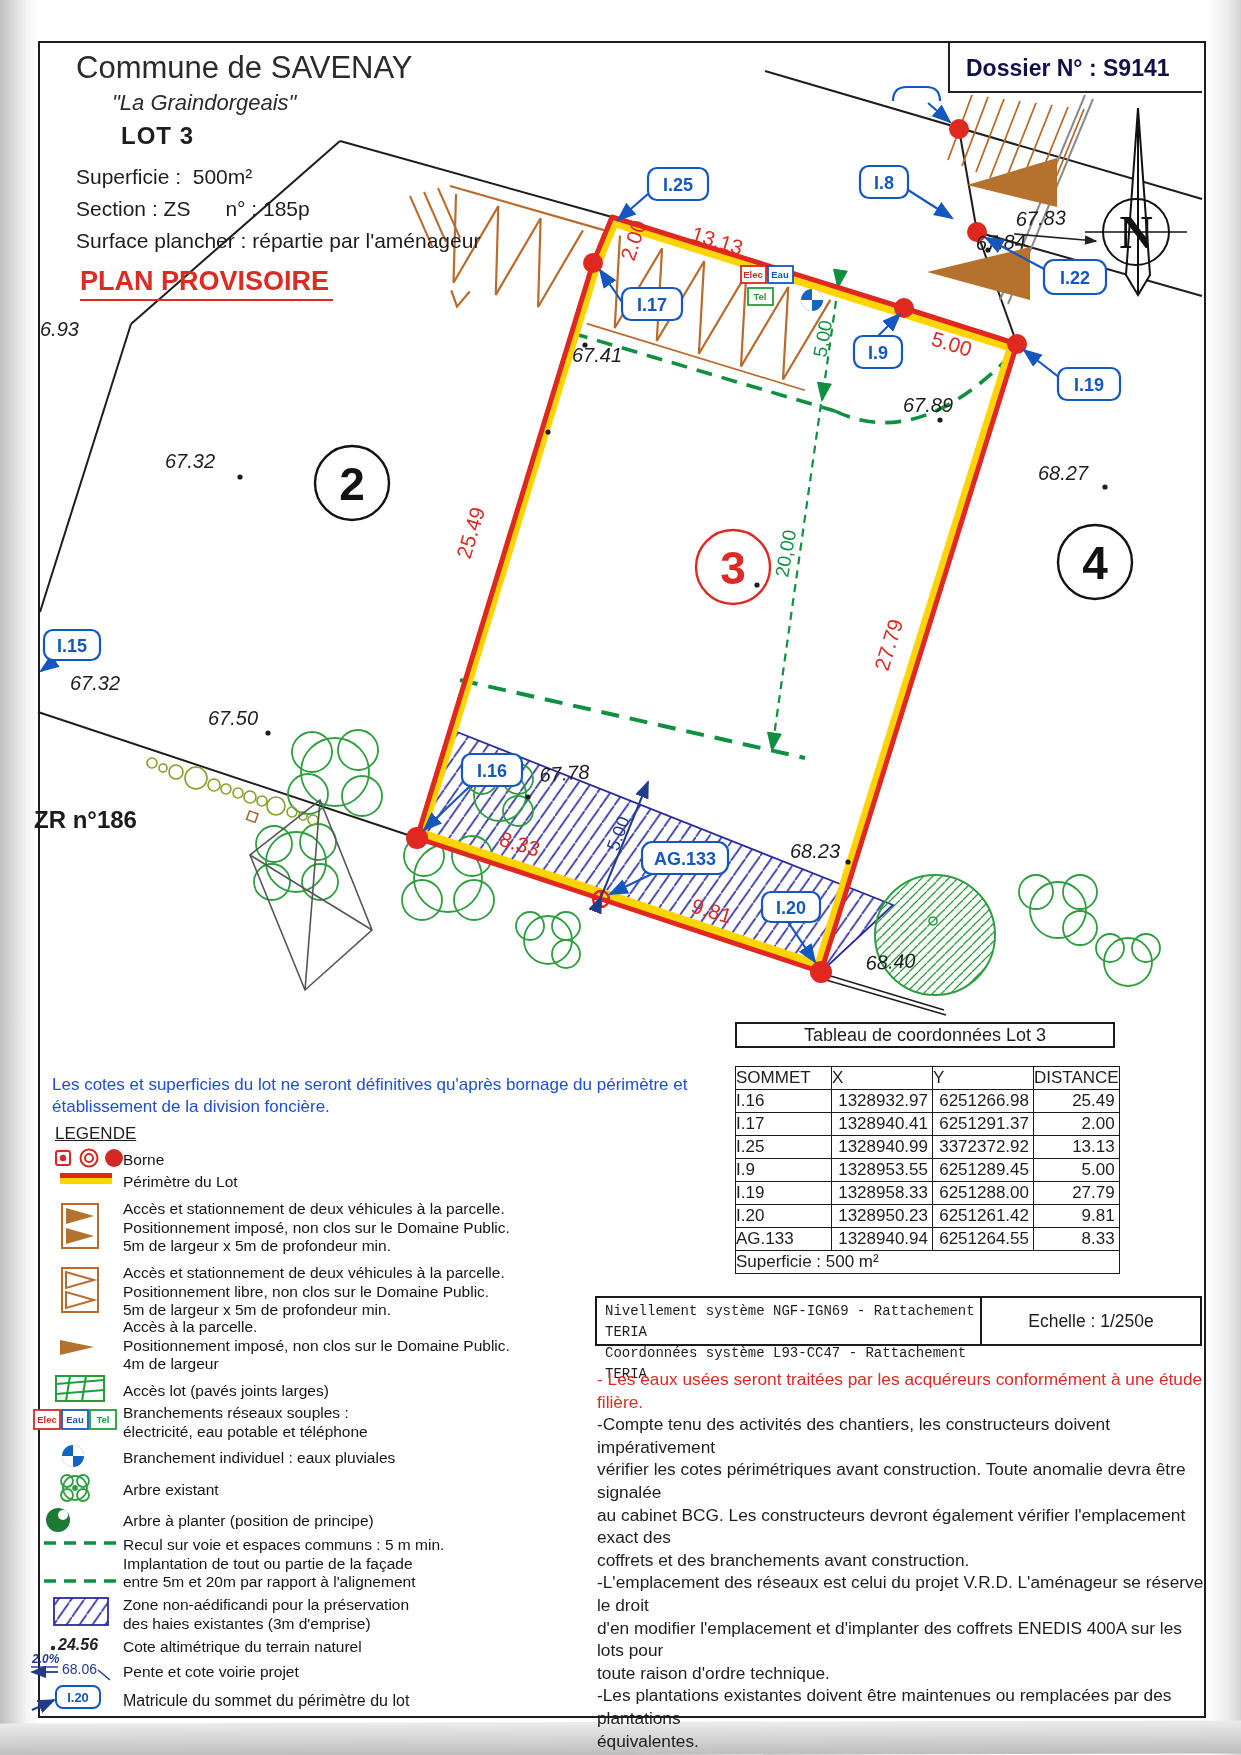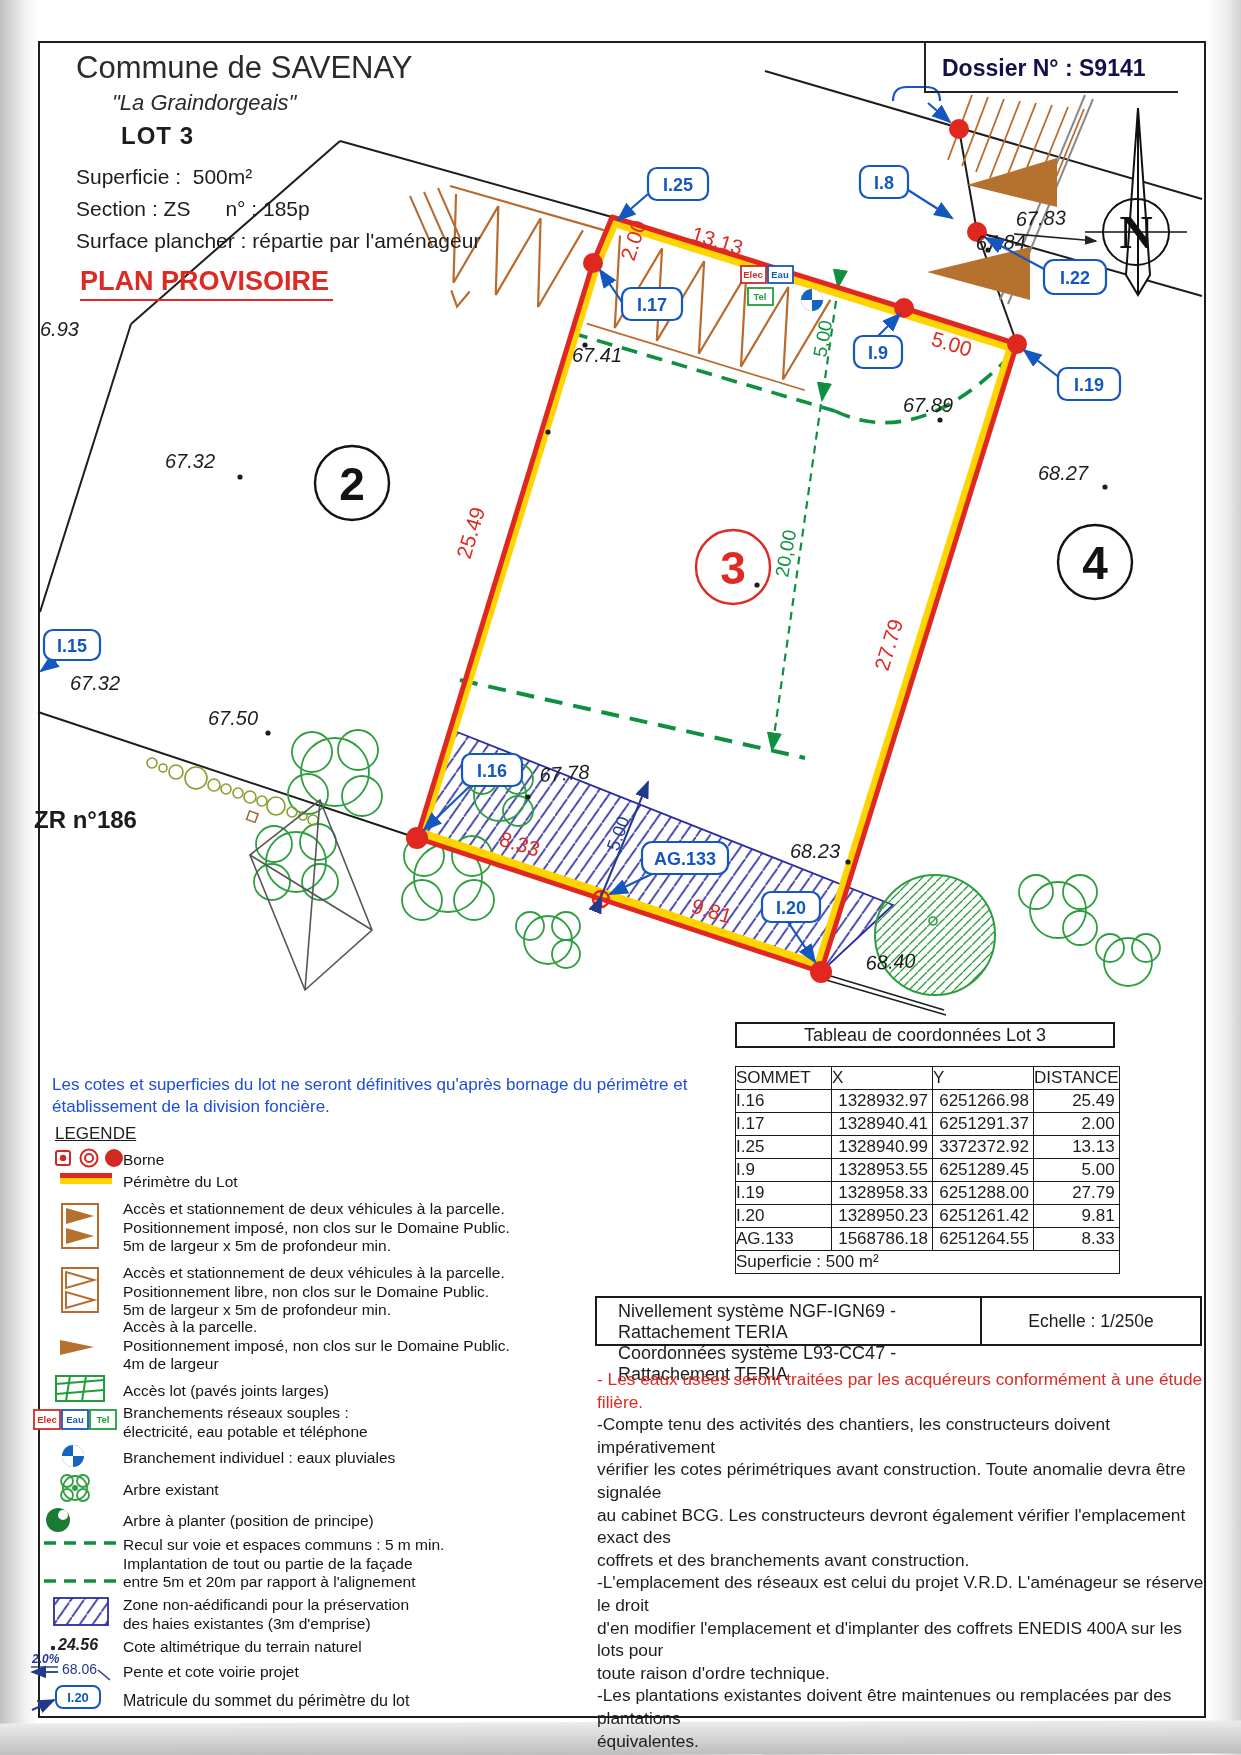--- a/index.html
+++ b/index.html
@@ -13,37 +13,37 @@
   #frame{left:38px;top:41px;width:1164px;height:1673px;border:2.5px solid #1e1e1e;}
   
   .hd{white-space:pre;text-align:right;}
   #h-commune{left:76px;top:50px;font-size:31px;color:#2b2b2b;}
   #h-place{left:112px;top:90px;font-size:22px;font-style:italic;color:#2b2b2b;}
   #h-lot{left:76px;top:122px;font-size:24px;font-weight:bold;letter-spacing:1px;margin-left:45px;}
   #h-superficie{left:76px;top:165px;font-size:21px;}
   #h-section{left:76px;top:197px;font-size:21px;}
   #h-surface{left:76px;top:229px;font-size:21px;}
   #h-prov{left:80px;top:266px;font-size:27px;font-weight:bold;color:#dd2a22;border-bottom:2.5px solid #dd2a22;padding:0 4px 2px 0;}
-  #dossier{left:924px;top:43px;width:254px;height:50px;border-left:2.5px solid #222;border-bottom:2.5px solid #222;
+  #dossier{left:948px;top:43px;width:254px;height:50px;border-left:2.5px solid #222;border-bottom:2.5px solid #222;
            font-size:23px;font-weight:bold;color:#11114a;line-height:50px;padding-left:16px;box-sizing:border-box;}
   
   #notice{left:52px;top:1074px;font-size:17px;color:#1d4ed8;line-height:22px;}
   #leg-title{left:55px;top:1124px;font-size:17px;text-decoration:underline;}
   .ltx{position:absolute;left:123px;font-size:15.5px;line-height:18.5px;color:#151515;}
   
   #tbl-title{left:735px;top:1022px;width:380px;height:26px;border:2px solid #1a1a1a;box-sizing:border-box;
              text-align:center;font-size:18px;line-height:23px;}
   table#coords{position:absolute;left:735px;top:1066px;border-collapse:collapse;table-layout:fixed;}
   #coords td,#coords th{border:1.6px solid #1a1a1a;font-size:17px;font-weight:normal;height:22px;padding:0;text-align:left;}
   #coords .c0{width:95px;} #coords .c1{width:100px;} #coords .c2{width:100px;} #coords .c3{width:83px;}
   #coords td.num{text-align:right;padding-right:4px;}
   #coords tr.ftr td{font-size:17px;}
   
   #refbox{left:595px;top:1296px;width:607px;height:50px;border:2.5px solid #1a1a1a;box-sizing:border-box;display:flex;}
-  #refbox .l{flex:1;padding:3px 0 0 21px;font-size:18px;line-height:21px;}
+  #refbox .l{flex:1;padding:3px 0 0 8px;font-size:14px;line-height:21px;font-family:Liberation Mono, monospace;}
   #refbox .r{width:218px;border-left:2px solid #1a1a1a;display:flex;align-items:center;justify-content:center;font-size:17.5px;}
   
   #nota{left:597px;top:1368px;width:608px;font-size:17.3px;line-height:22.6px;}
   #nota .ttl{text-decoration:underline;}
   #nota .red{color:#dd2a22;}
   
   svg text{font-family:"Liberation Sans",sans-serif;}
   .t-el{font-style:italic;font-size:20px;fill:#1d1d1d;}
   .t-dim{font-size:21px;fill:#dd2a22;}
   .t-dimg{font-size:19px;fill:#0e9040;}
@@ -553,21 +553,21 @@
           <td class="num">27.79</td>
         </tr>
     <tr>
           <td>I.20</td>
           <td class="num">1328950.23</td>
           <td class="num">6251261.42</td>
           <td class="num">9.81</td>
         </tr>
     <tr>
           <td>AG.133</td>
-          <td class="num">1568786.18</td>
+          <td class="num">1328940.94</td>
           <td class="num">6251264.55</td>
           <td class="num">8.33</td>
         </tr>
     <tr class="ftr">
           <td colspan="4">Superficie : 500 m²</td>
         </tr>
   </tbody>
     </table>
 
   <div class="abs" id="refbox">

